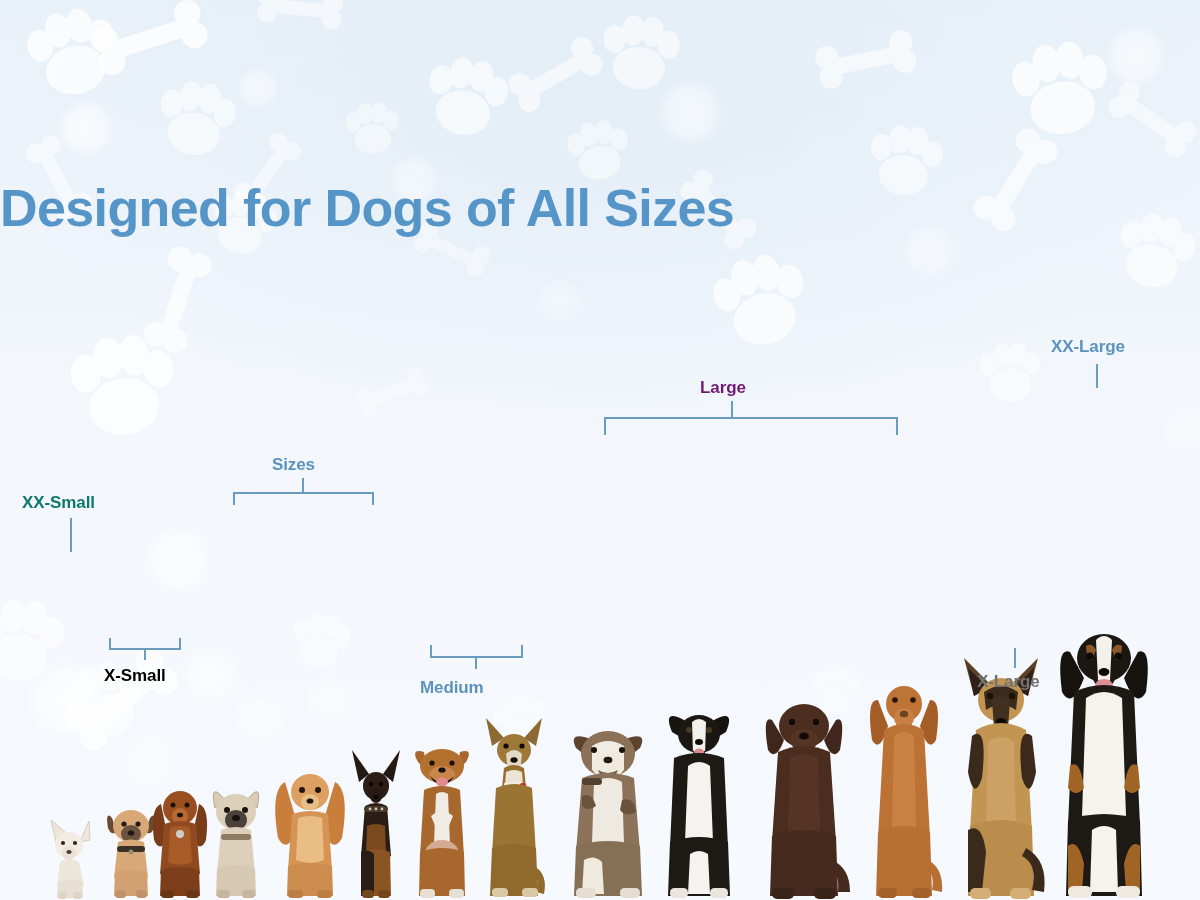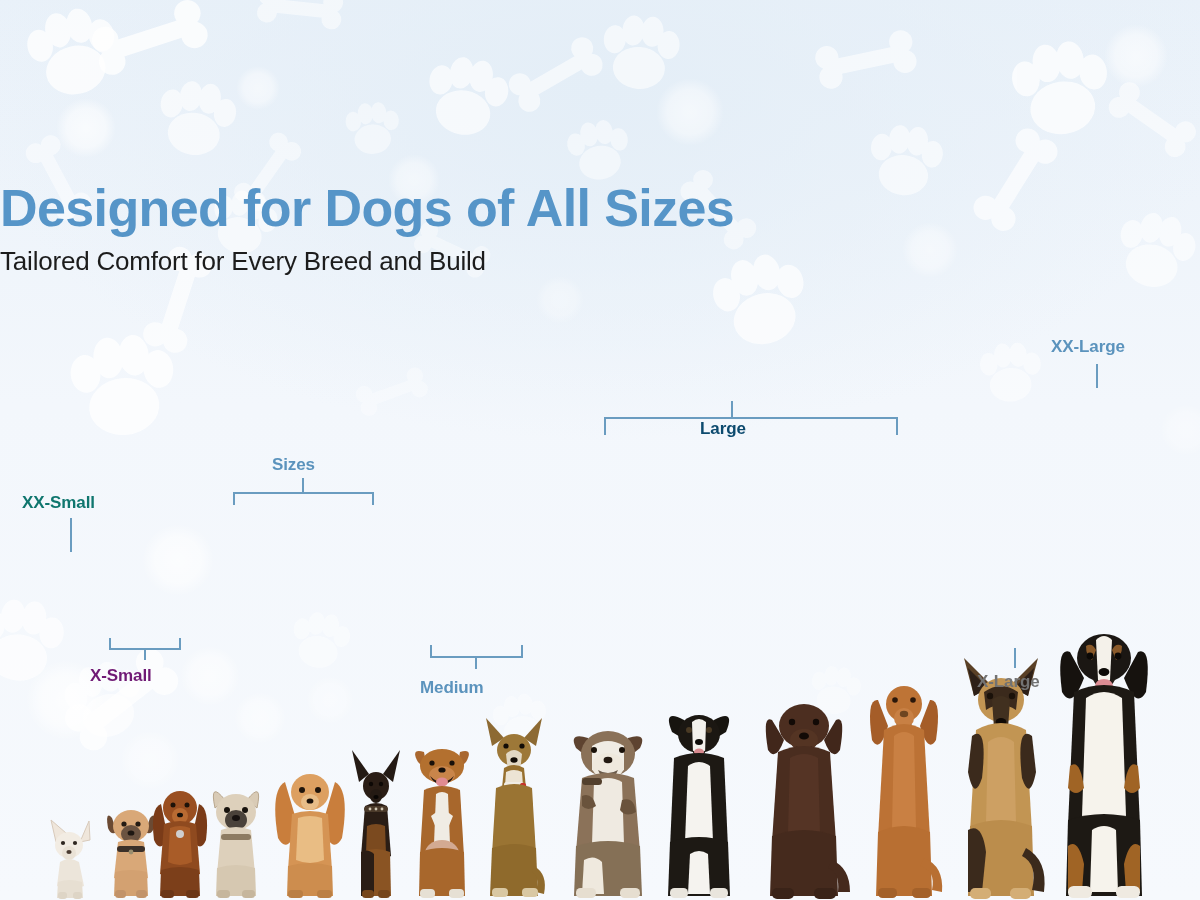--- a/index.html
+++ b/index.html
@@ -125,21 +125,20 @@
       <circle cx="150" cy="760" r="30" opacity="0.46"></circle>
       <circle cx="330" cy="700" r="24" opacity="0.40"></circle>
       <circle cx="560" cy="300" r="24" opacity="0.34"></circle>
       <circle cx="1186" cy="430" r="26" opacity="0.36"></circle>
     </g>
   </g>
 </svg>
 
 <div id="header">
   <h1 id="title" style="color: rgb(86, 149, 200);">Designed for Dogs of All Sizes</h1>
-  <h2 id="subtitle" style="color: rgb(28, 28, 28);">Tailored Comfort for Every Breed and Build</h2>
 </div>
 
 <div id="stage">
 
   <div class="dog" style="left:42px;width:58px;height:88px;">
     <svg viewBox="0 0 58 88" width="58" height="88">
       <g>
         <path d="M14 30 L9 8 L24 21 Z" fill="#efe6db" stroke="#d8cabb" stroke-width="1"></path>
         <path d="M38 30 L47 9 L48 28 Z" fill="#efe6db" stroke="#d8cabb" stroke-width="1"></path>
         <ellipse cx="27" cy="33" rx="14" ry="13" fill="#f2ece3"></ellipse>
@@ -452,21 +451,21 @@
   <div class="v-line" style="left: 70px; top: 518px; height: 34px; background: rgb(106, 156, 192);"></div>
 </div>
 <div class="cat-label" style="left: 22px; top: 493px; color: #0f766e;">XX-Small</div>
 
 <div class="bracket" style="left:109px;top:648px;width:72px;height:22px;">
   <div class="h-line" style="left: 0px; top: 0px; width: 72px; background: rgb(106, 156, 192);"></div>
   <div class="v-line" style="left: 0px; top: -10px; height: 11px; background: rgb(106, 156, 192);"></div>
   <div class="v-line" style="left: 70px; top: -10px; height: 11px; background: rgb(106, 156, 192);"></div>
   <div class="v-line" style="left: 35px; top: 0px; height: 12px; background: rgb(106, 156, 192);"></div>
 </div>
-<div class="cat-label" style="left: 90px; top: 666px; color: #701a75;">X-Small</div>
+<div class="cat-label" style="left: 104px; top: 666px; color: #000000;">X-Small</div>
 
 <div class="bracket" style="left:233px;top:492px;width:141px;height:22px;">
   <div class="h-line" style="left: 0px; top: 0px; width: 141px; background: rgb(106, 156, 192);"></div>
   <div class="v-line" style="left: 0px; top: 0px; height: 13px; background: rgb(106, 156, 192);"></div>
   <div class="v-line" style="left: 139px; top: 0px; height: 13px; background: rgb(106, 156, 192);"></div>
   <div class="v-line" style="left: 69px; top: -14px; height: 15px; background: rgb(106, 156, 192);"></div>
 </div>
 <div class="cat-label" style="left: 272px; top: 455px; color: rgb(91, 147, 189);">Sizes</div>
 
 <div class="bracket" style="left:430px;top:656px;width:93px;height:22px;">
@@ -476,21 +475,21 @@
   <div class="v-line" style="left: 45px; top: 0px; height: 13px; background: rgb(106, 156, 192);"></div>
 </div>
 <div class="cat-label" style="left: 420px; top: 678px; color: rgb(91, 147, 189);">Medium</div>
 
 <div class="bracket" style="left:604px;top:417px;width:294px;height:26px;">
   <div class="h-line" style="left: 0px; top: 0px; width: 294px; background: rgb(106, 156, 192);"></div>
   <div class="v-line" style="left: 0px; top: 0px; height: 18px; background: rgb(106, 156, 192);"></div>
   <div class="v-line" style="left: 292px; top: 0px; height: 18px; background: rgb(106, 156, 192);"></div>
   <div class="v-line" style="left: 127px; top: -16px; height: 17px; background: rgb(106, 156, 192);"></div>
 </div>
-<div class="cat-label" style="left: 700px; top: 378px; color: #0c4a6e; margin-top: 41px;">Large</div>
+<div class="cat-label" style="left: 700px; top: 378px; color: #701a75;">Large</div>
 
 <div class="bracket" style="left:0;top:0;width:1200px;height:900px;pointer-events:none;">
   <div class="v-line" style="left: 1014px; top: 648px; height: 20px; background: rgb(106, 156, 192);"></div>
 </div>
 <div class="cat-label" style="left: 977px; top: 672px; color: #737373;">X-Large</div>
 
 <div class="bracket" style="left:0;top:0;width:1200px;height:900px;pointer-events:none;">
   <div class="v-line" style="left: 1096px; top: 364px; height: 24px; background: rgb(106, 156, 192);"></div>
 </div>
 <div class="cat-label" style="left: 1051px; top: 337px; color: rgb(91, 147, 189);">XX-Large</div>

